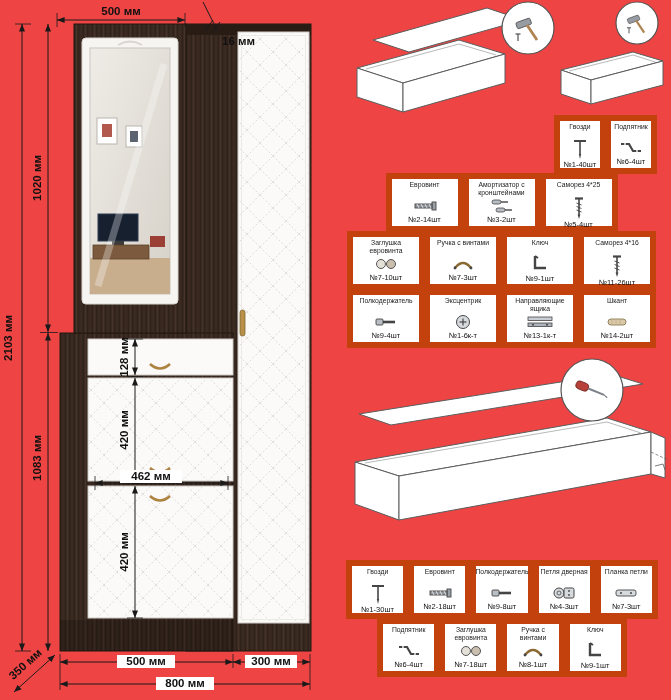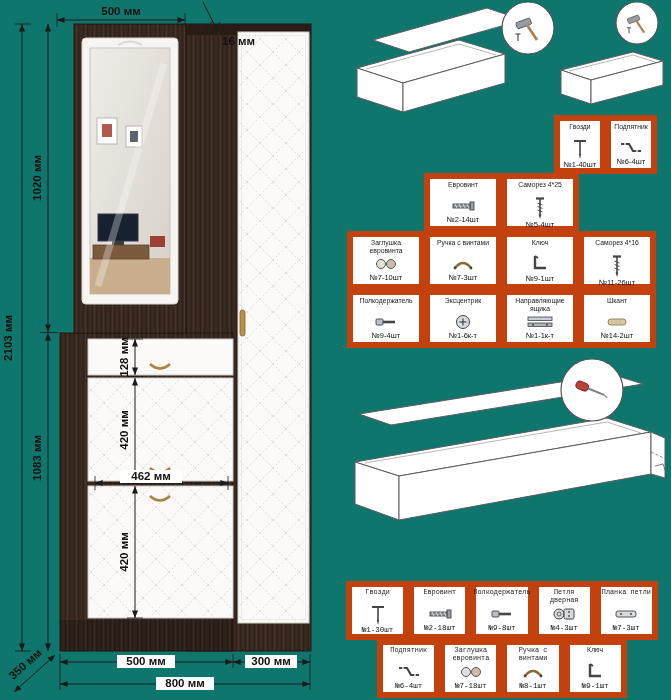--- a/index.html
+++ b/index.html
@@ -1,23 +1,23 @@
 <!DOCTYPE html>
 <html><head>
 <meta charset="utf-8">
 <style>
   html,body{margin:0;padding:0;background:#fff;}
-  .canvas{position:relative;width:671px;height:700px;background:#0f766e;overflow:hidden;
+  .canvas{position:relative;width:671px;height:700px;background:#ef4444;overflow:hidden;
           font-family:"Liberation Sans",sans-serif;}
   .left-svg{position:absolute;left:0;top:0;}
   .diagram1{position:absolute;left:345px;top:0;}
   .diagram2{position:absolute;left:345px;top:352px;}
   .parts-table{position:absolute;}
   .parts-table-1{left:346px;top:115px;}
-  .parts-table-2{left:346px;top:581px;font-family:Liberation Mono, monospace;}
+  .parts-table-2{left:346px;top:560px;}
   .ptable-row{display:flex;}
   .ptable-row + .ptable-row{margin-top:-1px;justify-content:center;}
   .part-cell{width:78px;height:59px;border:6px solid #c2410c;background:#fff;box-sizing:border-box;
              display:flex;flex-direction:column;align-items:center;justify-content:space-between;
              padding:2px 1px;}
   .part-cell + .part-cell{margin-left:-1px;}
   .parts-table-1 [data-row="0"]{margin-left:208px;}
   .parts-table-1 [data-row="0"] .part-cell{width:52px;}
   .parts-table-2 .part-cell{width:63.2px;}
   .part-label{font-size:6.8px;line-height:1.12;text-align:center;color:#222;min-height:15px;}
@@ -221,20 +221,32 @@
           <div class="part-icon">
             <svg width="24" height="14" viewBox="0 0 24 14">
               <rect x="19" y="3" width="4" height="8" fill="#9aa0a6" stroke="#454545" stroke-width="0.9"></rect>
               <rect x="2" y="5" width="17" height="4" fill="#8f959b" stroke="#454545" stroke-width="0.9"></rect>
               <path d="M4,5 L6,9 M8,5 L10,9 M12,5 L14,9 M16,5 L18,9" stroke="#f2f2f2" stroke-width="0.8"></path>
             </svg>
           </div>
           <div class="part-qty">№2-14шт</div>
         </div>
         <div class="part-cell">
+          <div class="part-label">Амортизатор с кронштейнами</div>
+          <div class="part-icon">
+            <svg width="24" height="18" viewBox="0 0 24 18">
+              <rect x="2" y="3" width="9" height="4" rx="2" fill="#b9bec4" stroke="#454545" stroke-width="0.8"></rect>
+              <line x1="11" y1="5" x2="18" y2="5" stroke="#454545" stroke-width="1.4"></line>
+              <rect x="6" y="11" width="9" height="4" rx="2" fill="#b9bec4" stroke="#454545" stroke-width="0.8"></rect>
+              <line x1="15" y1="13" x2="22" y2="13" stroke="#454545" stroke-width="1.4"></line>
+            </svg>
+          </div>
+          <div class="part-qty">№3-2шт</div>
+        </div>
+        <div class="part-cell">
           <div class="part-label">Саморез 4*25</div>
           <div class="part-icon">
             <svg width="14" height="24" viewBox="0 0 14 24">
               <line x1="3" y1="2.5" x2="11" y2="2.5" stroke="#454545" stroke-width="2.2"></line>
               <line x1="7" y1="2.5" x2="7" y2="19" stroke="#454545" stroke-width="1.6"></line>
               <path d="M4.5,7 L9.5,9 M4.5,10.5 L9.5,12.5 M4.5,14 L9.5,16" stroke="#454545" stroke-width="0.9"></path>
               <path d="M7,23 L5.6,18.5 L8.4,18.5 Z" fill="#454545"></path>
             </svg>
           </div>
           <div class="part-qty">№5-4шт</div>
@@ -310,21 +322,21 @@
         <div class="part-cell">
           <div class="part-label">Направляющие ящика</div>
           <div class="part-icon">
             <svg width="26" height="14" viewBox="0 0 26 14">
               <rect x="1" y="2" width="24" height="3.5" fill="#c9ced4" stroke="#454545" stroke-width="0.8"></rect>
               <rect x="1" y="8" width="24" height="3.5" fill="#aeb4bb" stroke="#454545" stroke-width="0.8"></rect>
               <circle cx="6" cy="9.8" r="1" fill="#454545"></circle>
               <circle cx="20" cy="9.8" r="1" fill="#454545"></circle>
             </svg>
           </div>
-          <div class="part-qty">№1-1к-т</div>
+          <div class="part-qty">№13-1к-т</div>
         </div>
         <div class="part-cell">
           <div class="part-label">Шкант</div>
           <div class="part-icon">
             <svg width="22" height="10" viewBox="0 0 22 10">
               <rect x="2" y="2" width="18" height="6" rx="3" fill="#d9c9a8" stroke="#8a7a55" stroke-width="0.9"></rect>
               <path d="M6,2 V8 M10,2 V8 M14,2 V8" stroke="#bfae8a" stroke-width="0.8"></path>
             </svg>
           </div>
           <div class="part-qty">№14-2шт</div>

